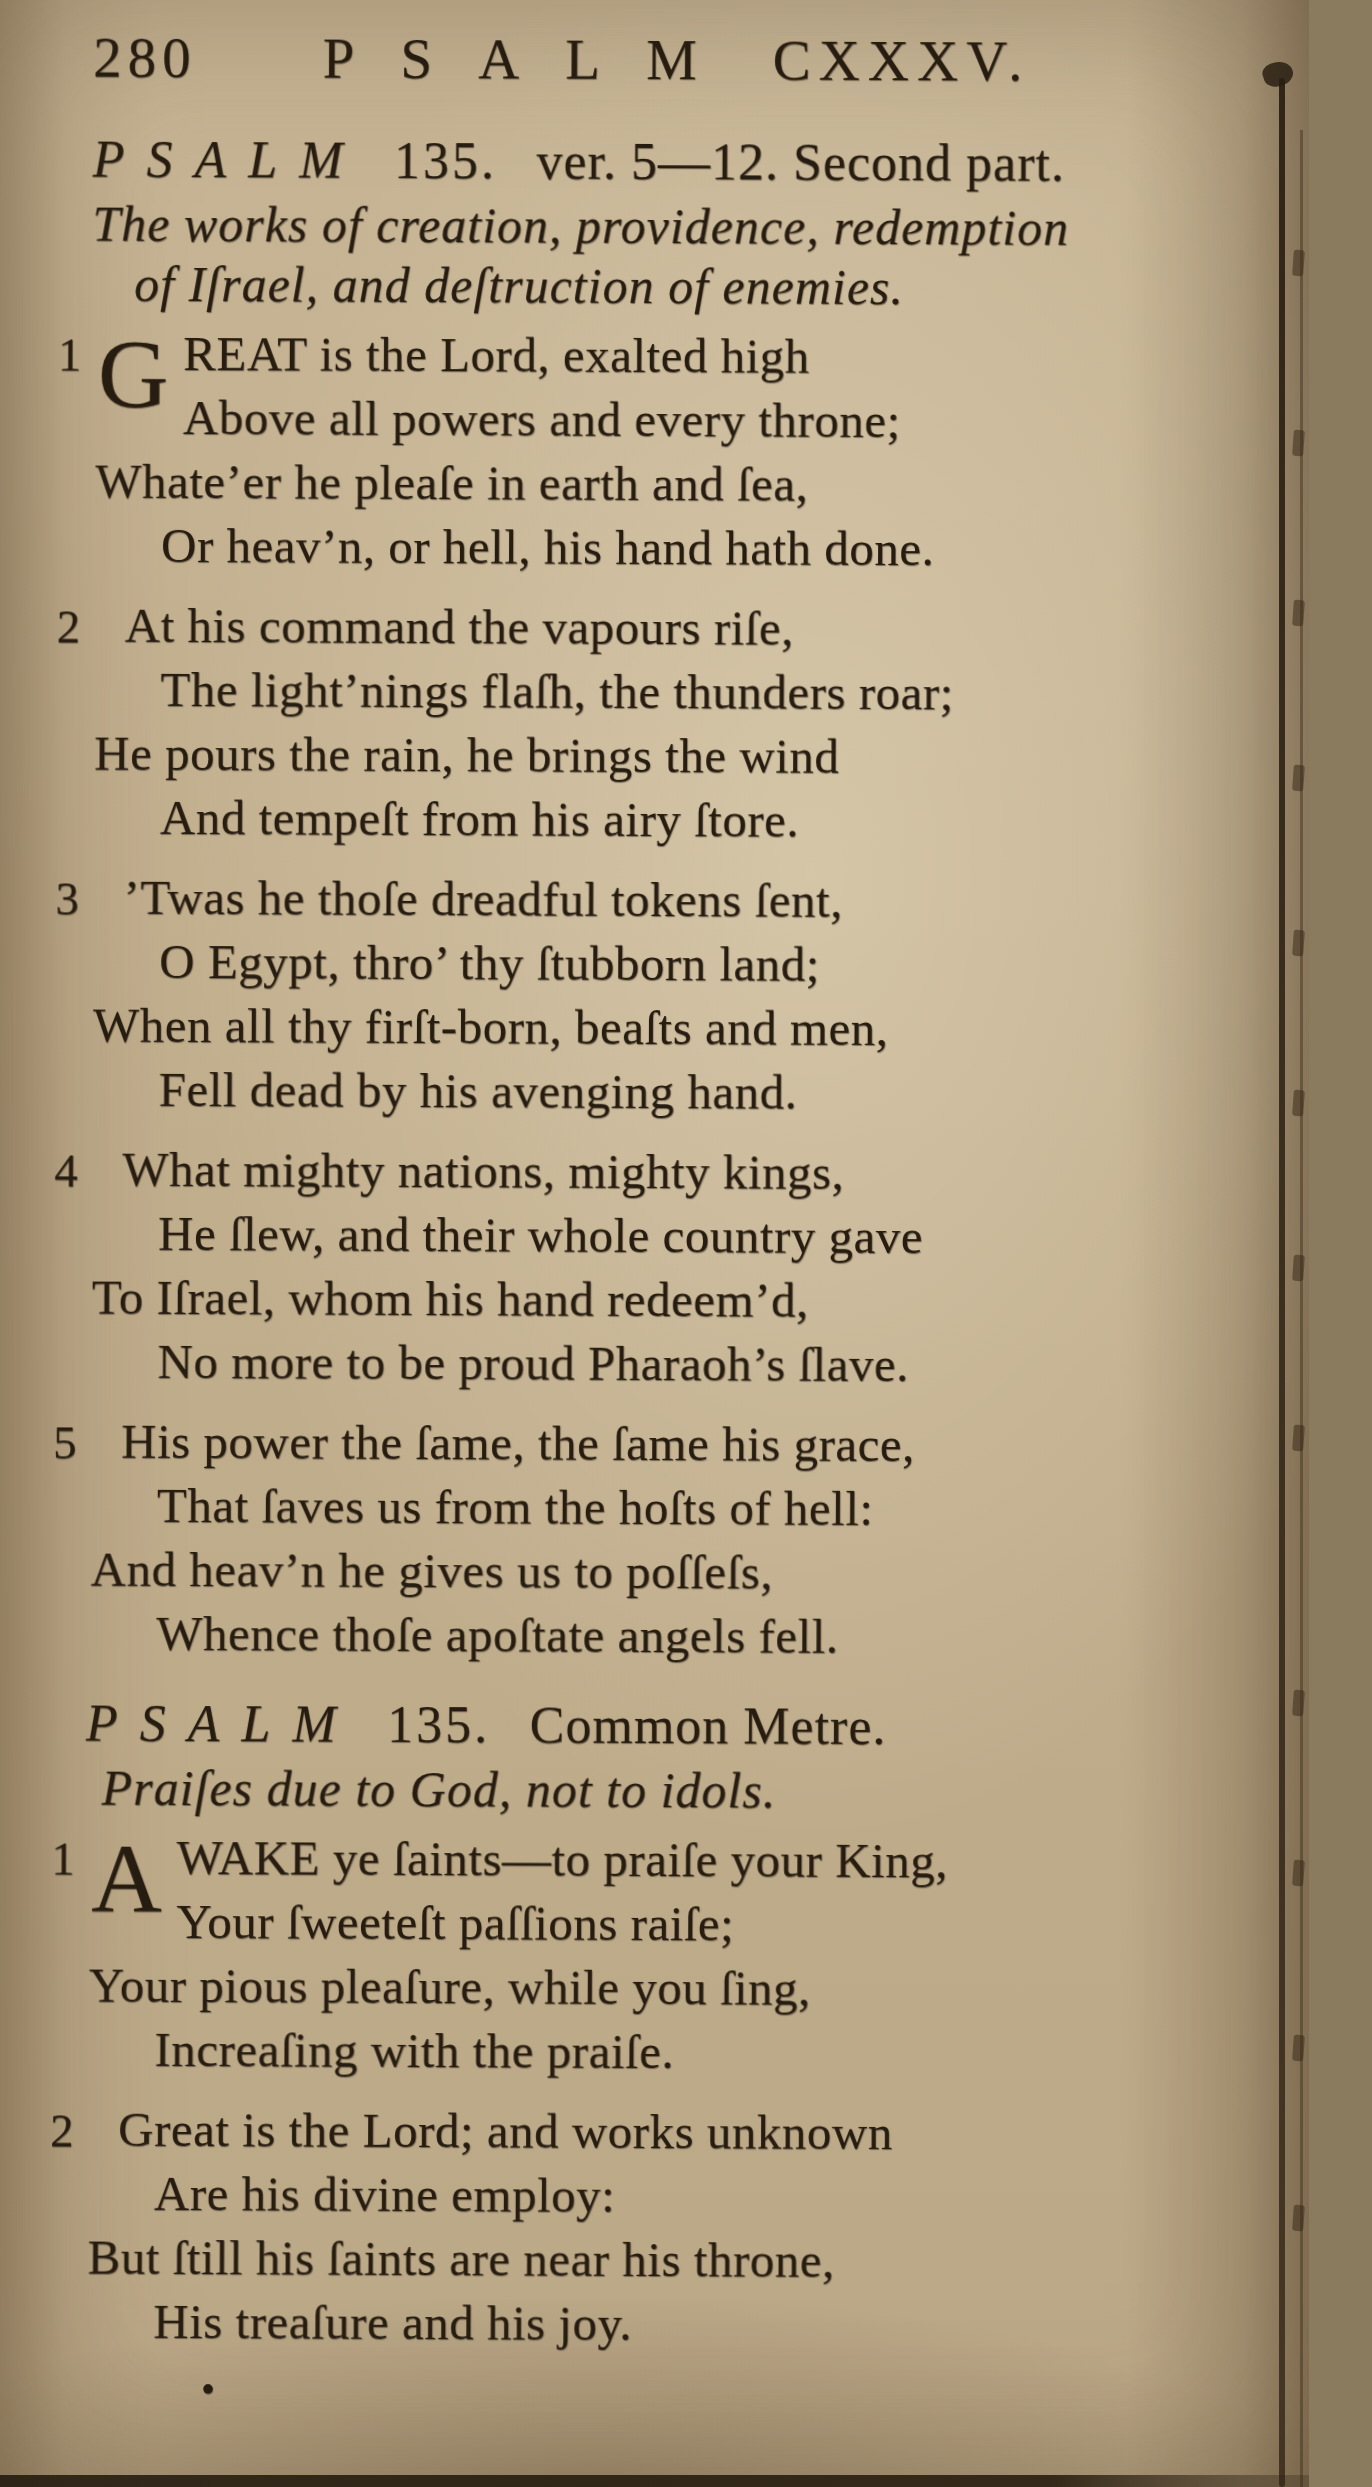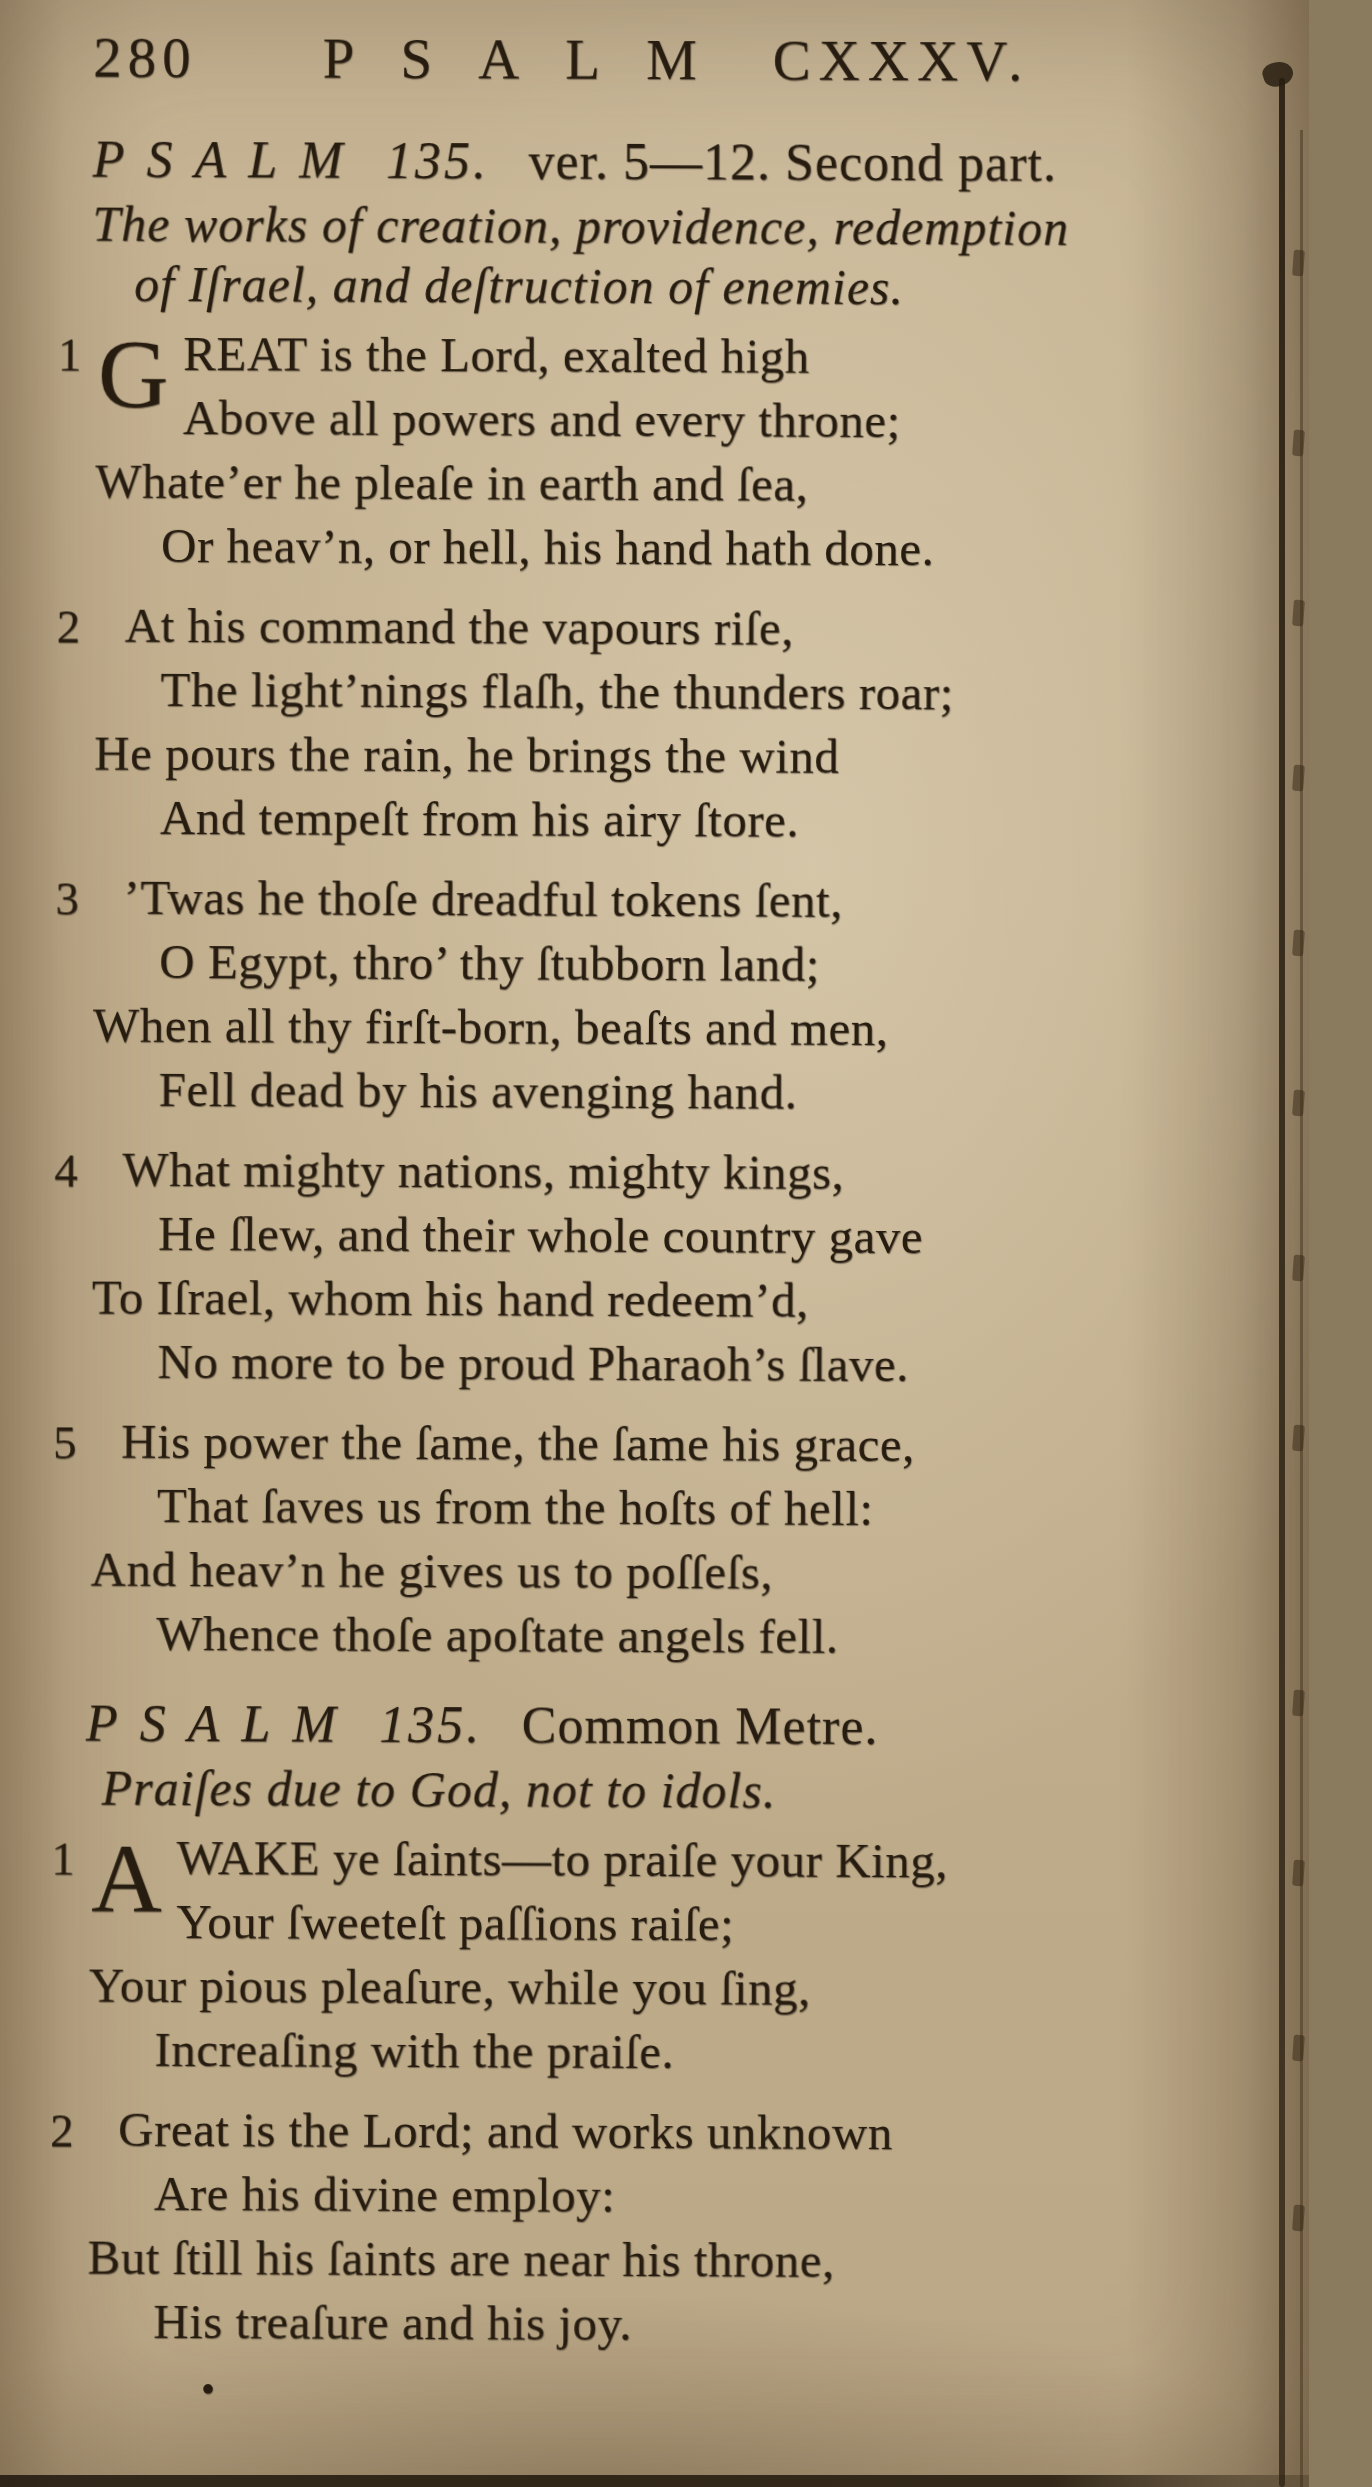--- a/index.html
+++ b/index.html
@@ -31,21 +31,21 @@
 
   
   .running-head { display: flex; align-items: baseline; font-size: 57px; margin-bottom: 38px; white-space: nowrap; }
   .page-num { letter-spacing: 6px; }
   .rh-word { margin-left: 126px; letter-spacing: 46px; }
   .rh-num  { margin-left: 30px; letter-spacing: 8px; }
 
   
   .sec-heading { font-size: 52px; line-height: 64px; margin-bottom: 2px; white-space: nowrap; }
   .h-psalm { font-style: italic; letter-spacing: 22px; }
-  .h-num   { font-style: italic; margin-left: 8px; margin-right: 26px; letter-spacing: 3px; }
+  .h-num   { margin-left: 16px; margin-right: 26px; letter-spacing: 3px; }
   .h-desc  { letter-spacing: 1px; }
 
   .subtitle { font-style: italic; font-size: 50px; line-height: 60px; letter-spacing: 1px; }
   .subtitle.indent { margin-left: 42px; }
   .section-2 .subtitle { margin-left: 16px; }
   .section-1 .subtitles { margin-bottom: 8px; }
   .section-2 .subtitles { margin-bottom: 8px; }
 
   
   .verse { position: relative; padding-left: 34px; margin-bottom: 16px; }

